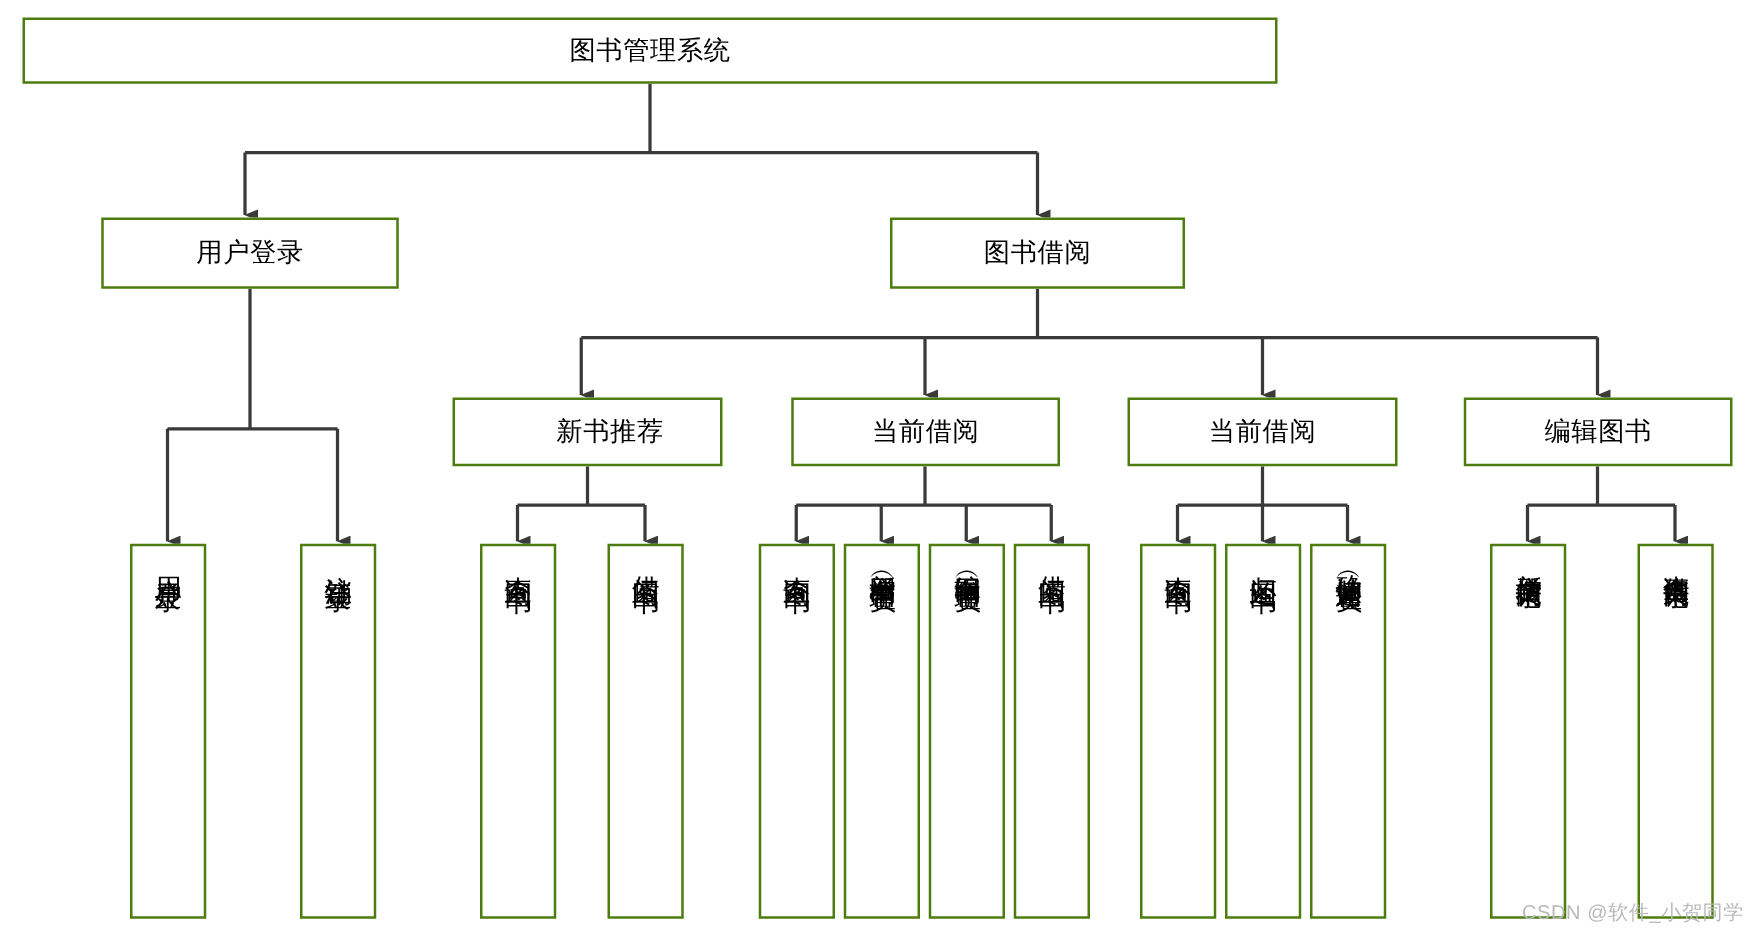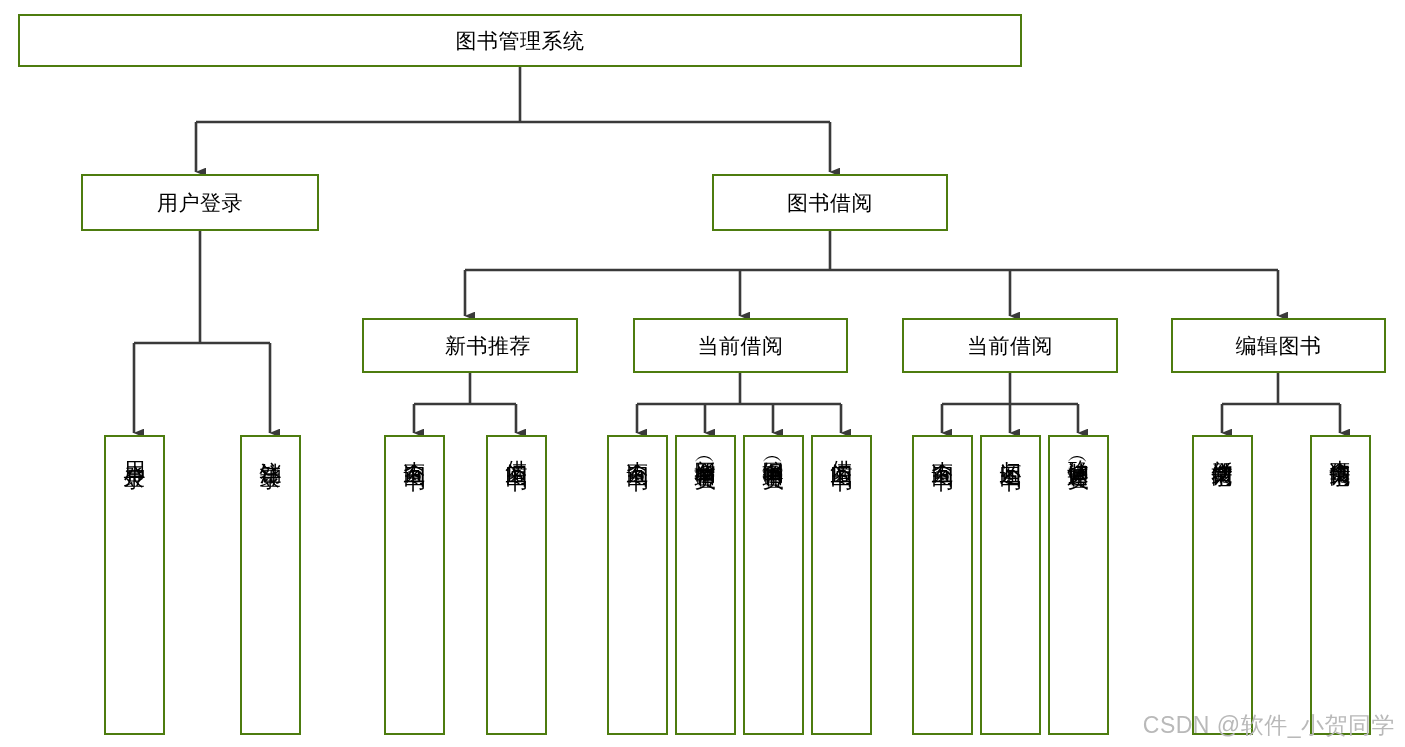--- a/index.html
+++ b/index.html
@@ -59,21 +59,21 @@
     white-space: nowrap;
   }
   .node.vert.tall .node-label {
     letter-spacing: 1.5px;
     font-size: 21px;
   }
   #watermark {
     position: absolute;
     right: 10px;
     bottom: 6px;
-    font-size: 23px;
+    font-size: 16px;
     color: #b9b9b9;
     letter-spacing: 0.5px;
     white-space: nowrap;
     user-select: none;
   }
 </style>
 </head>
 <body>
 
 <div id="canvas">

